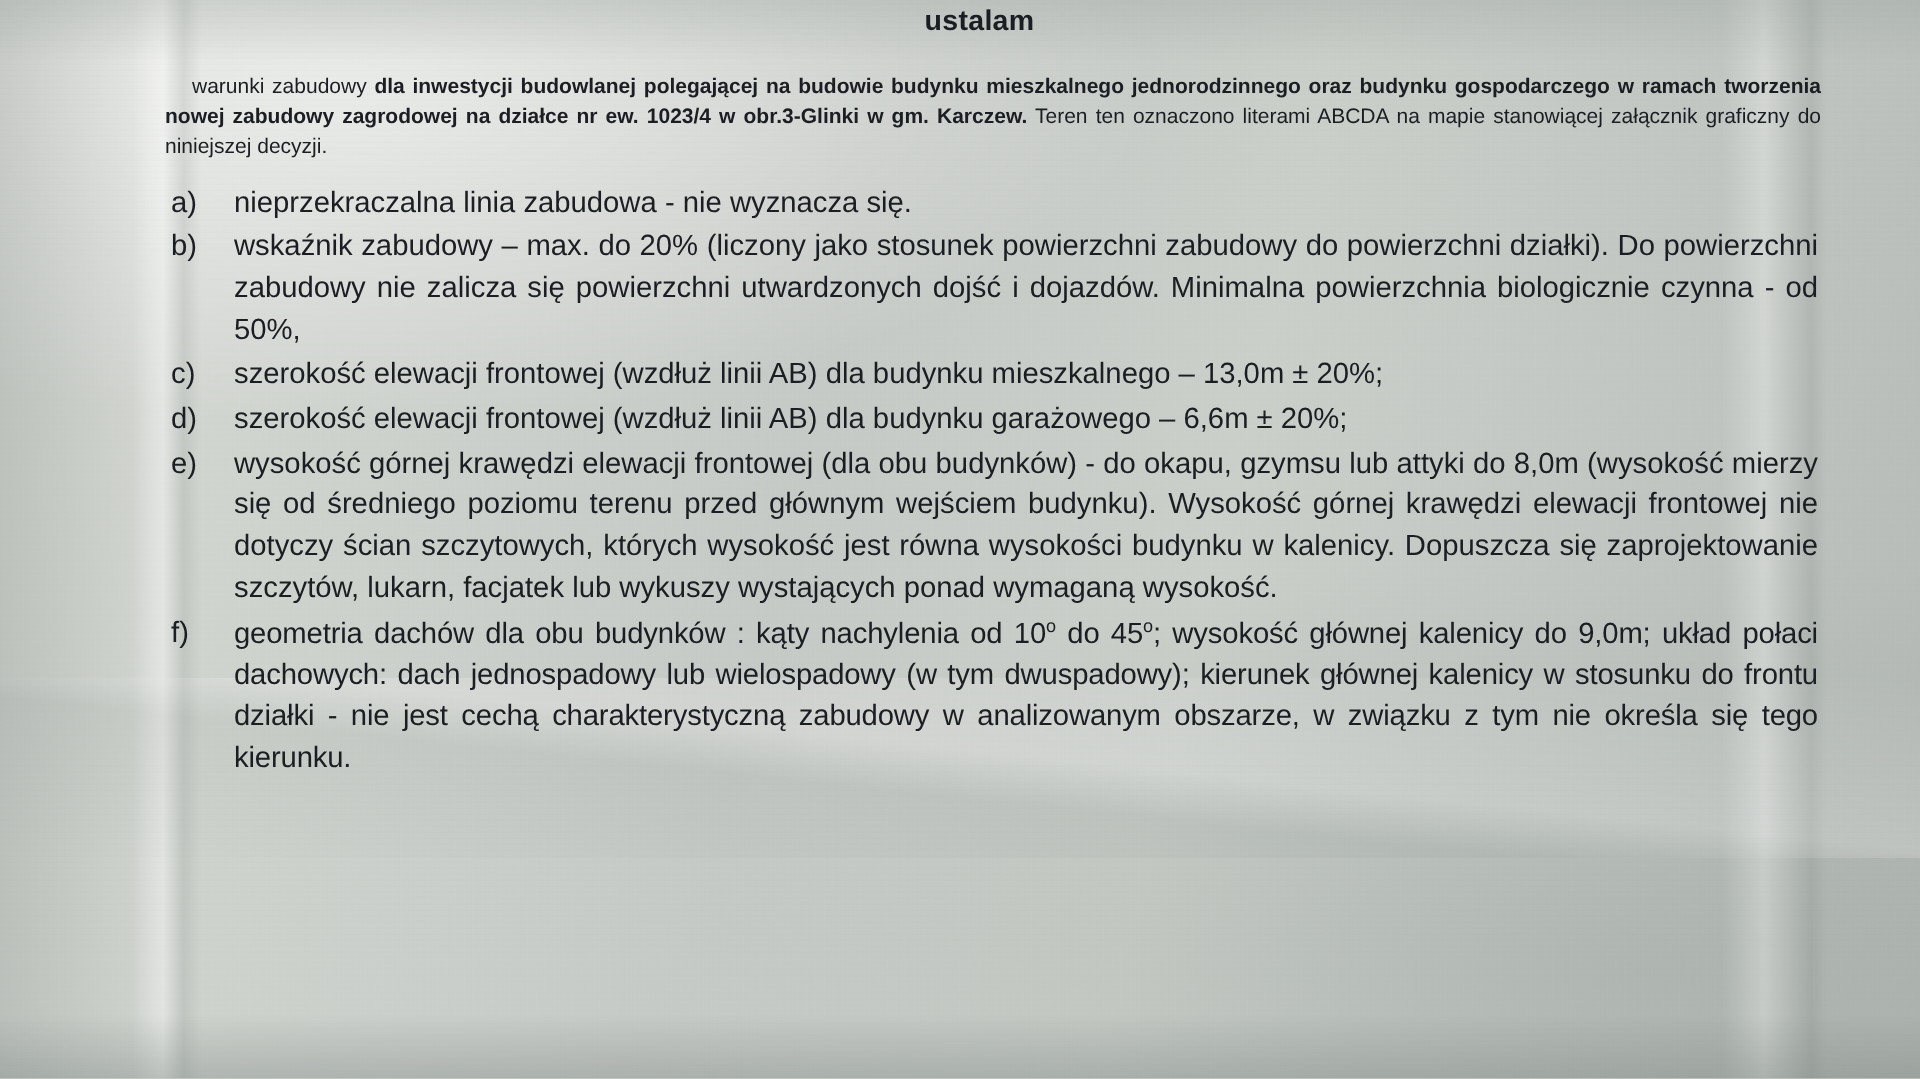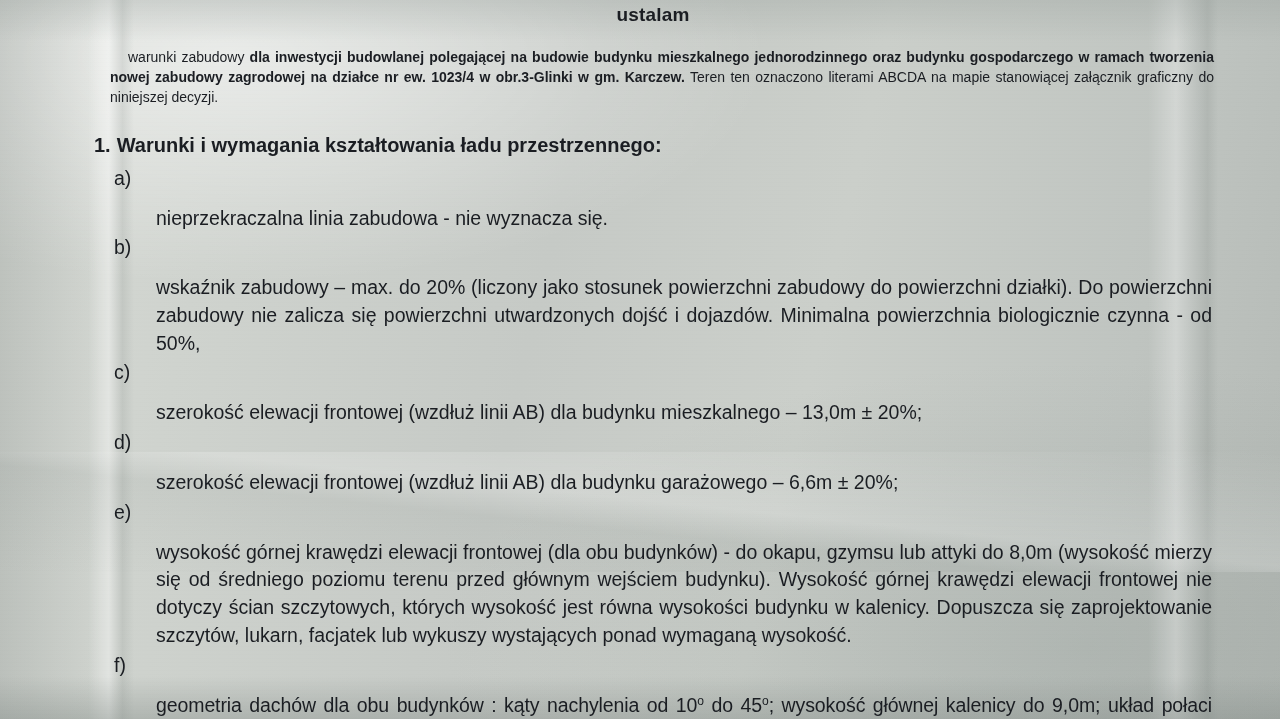--- a/index.html
+++ b/index.html
@@ -104,21 +104,20 @@
   ol.items > li .marker {
     flex: 0 0 auto;
     width: 46px;
     padding-left: 4px;
     box-sizing: border-box;
   }
   ol.items > li .body {
     flex: 1 1 auto;
     text-align: justify;
     padding-right: 8px;
-    margin-top: 40px;
   }
   .tight { letter-spacing: -0.1px; }
   sup { font-size: 0.62em; vertical-align: super; }
 
   
   .grain {
     position: absolute;
     inset: 0;
     z-index: 3;
     pointer-events: none;
@@ -140,23 +139,20 @@
   <div class="crease diag"></div>
 
   <div class="content">
 
     <div class="doc-heading">ustalam</div>
 
     <p class="para">
       <span class="lead-indent"></span><span>warunki zabudowy </span><span class="b">dla inwestycji budowlanej polegającej na budowie budynku mieszkalnego jednorodzinnego oraz budynku gospodarczego w ramach tworzenia nowej zabudowy zagrodowej na działce nr ew. 1023/4 w obr.3-Glinki w gm. Karczew.</span><span> Teren ten oznaczono literami ABCDA na mapie stanowiącej załącznik graficzny do niniejszej decyzji.</span>
     </p>
 
-    <div class="section-title">
-      <span class="num">1.</span><span>Warunki i wymagania kształtowania ładu przestrzennego:</span>
-    </div>
 
     <ol class="items">
       <li>
         <span class="marker">a)</span>
         <span class="body">nieprzekraczalna linia zabudowa - nie wyznacza się.</span>
       </li>
       <li>
         <span class="marker">b)</span>
         <span class="body">wskaźnik zabudowy – max. do 20% (liczony jako stosunek powierzchni zabudowy do powierzchni działki). Do powierzchni zabudowy nie zalicza się powierzchni utwardzonych dojść i dojazdów. Minimalna powierzchnia biologicznie czynna - od 50%,</span>
       </li>

